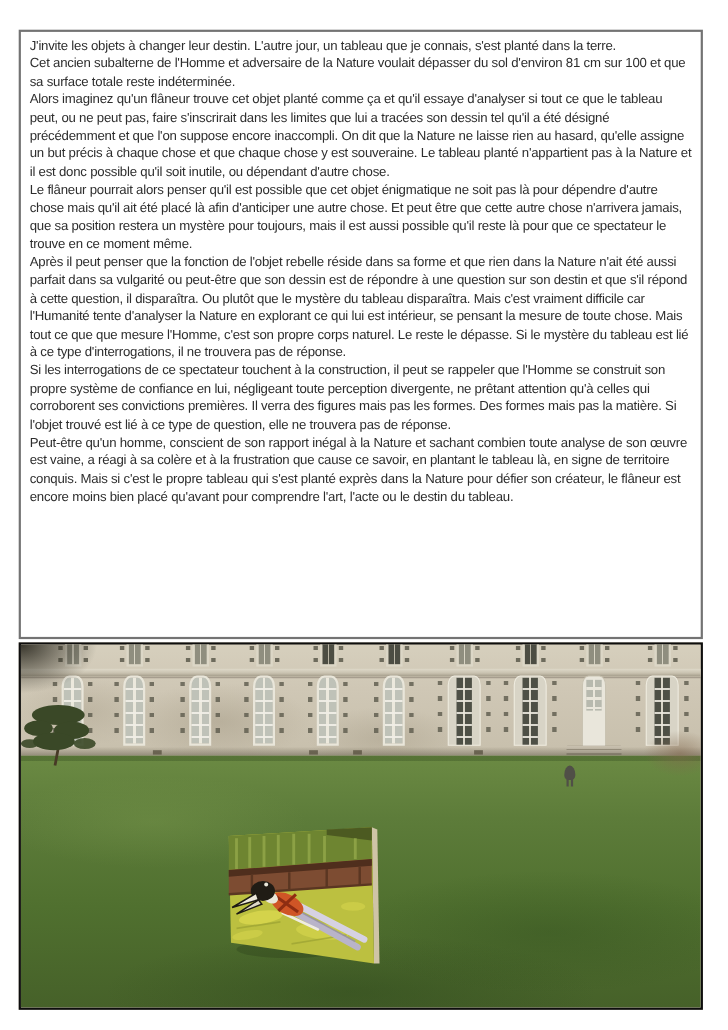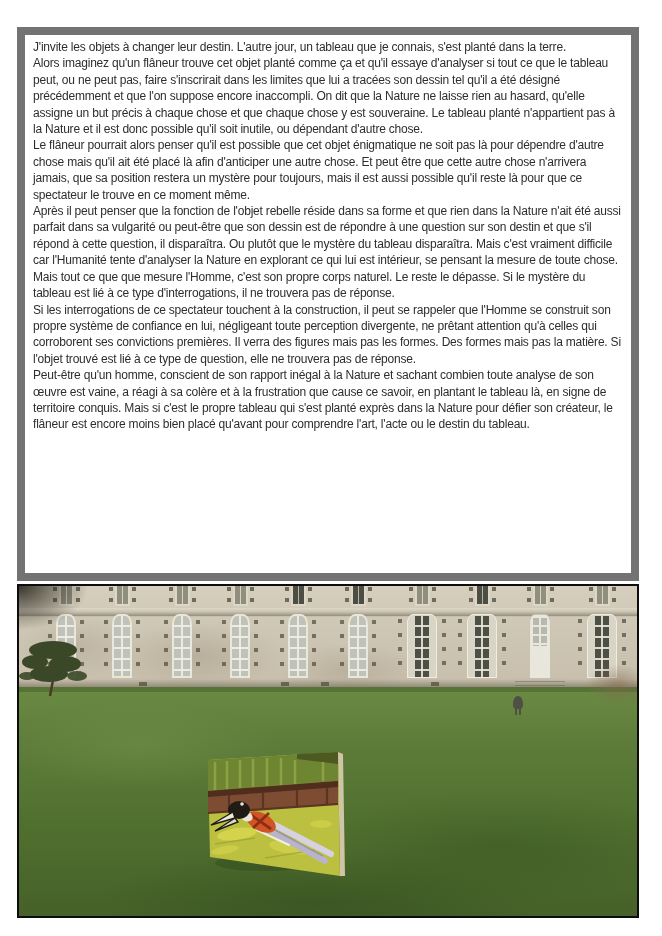--- a/index.html
+++ b/index.html
@@ -3,21 +3,21 @@
 <meta charset="utf-8">
 <style>
   * { margin:0; padding:0; box-sizing:border-box; }
   html,body { background:#ffffff; }
   body { width:662px; height:936px; font-family:"Liberation Sans", sans-serif; }
   .page { position:relative; width:662px; height:936px; background:#fff; overflow:hidden; }
 
   
   .text-block {
     position:absolute; left:17px; top:27px; width:622px; height:554px;
-    border:8px solid #737373; background:#fff;
+    border:2px solid #737373; background:#fff;
     padding:4px 8px 0 8px; overflow:hidden;
   }
   .text-block p {
     font-size:12px; line-height:16.4px; letter-spacing:-0.2px;
     color:#2d2d2d; text-align:left;
   }
 
   
   .photo {
     position:absolute; left:17px; top:584px; width:622px; height:334px;
@@ -114,20 +114,21 @@
     background:radial-gradient(ellipse at center, rgba(128,102,76,.55), rgba(128,102,76,0) 70%); }
   .painting { position:absolute; left:186px; top:164px; width:142px; height:132px; }
 </style>
 </head>
 <body>
 
 <div class="page">
 
   <div class="text-block">
     <p>J'invite les objets à changer leur destin. L'autre jour, un tableau que je connais, s'est planté dans la terre.</p>
+    <p>Cet ancien subalterne de l'Homme et adversaire de la Nature voulait dépasser du sol d'environ 81 cm sur 100 et que sa surface totale reste indéterminée.</p>
     <p>Alors imaginez qu'un flâneur trouve cet objet planté comme ça et qu'il essaye d'analyser si tout ce que le tableau peut, ou ne peut pas, faire s'inscrirait dans les limites que lui a tracées son dessin tel qu'il a été désigné précédemment et que l'on suppose encore inaccompli. On dit que la Nature ne laisse rien au hasard, qu'elle assigne un but précis à chaque chose et que chaque chose y est souveraine. Le tableau planté n'appartient pas à la Nature et il est donc possible qu'il soit inutile, ou dépendant d'autre chose.</p>
     <p>Le flâneur pourrait alors penser qu'il est possible que cet objet énigmatique ne soit pas là pour dépendre d'autre chose mais qu'il ait été placé là afin d'anticiper une autre chose. Et peut être que cette autre chose n'arrivera jamais, que sa position restera un mystère pour toujours, mais il est aussi possible qu'il reste là pour que ce spectateur le trouve en ce moment même.</p>
     <p>Après il peut penser que la fonction de l'objet rebelle réside dans sa forme et que rien dans la Nature n'ait été aussi parfait dans sa vulgarité ou peut-être que son dessin est de répondre à une question sur son destin et que s'il répond à cette question, il disparaîtra. Ou plutôt que le mystère du tableau disparaîtra. Mais c'est vraiment difficile car l'Humanité tente d'analyser la Nature en explorant ce qui lui est intérieur, se pensant la mesure de toute chose. Mais tout ce que que mesure l'Homme, c'est son propre corps naturel. Le reste le dépasse. Si le mystère du tableau est lié à ce type d'interrogations, il ne trouvera pas de réponse.</p>
     <p>Si les interrogations de ce spectateur touchent à la construction, il peut se rappeler que l'Homme se construit son propre système de confiance en lui, négligeant toute perception divergente, ne prêtant attention qu'à celles qui corroborent ses convictions premières. Il verra des figures mais pas les formes. Des formes mais pas la matière. Si l'objet trouvé est lié à ce type de question, elle ne trouvera pas de réponse.</p>
     <p>Peut-être qu'un homme, conscient de son rapport inégal à la Nature et sachant combien toute analyse de son œuvre est vaine, a réagi à sa colère et à la frustration que cause ce savoir, en plantant le tableau là, en signe de territoire conquis. Mais si c'est le propre tableau qui s'est planté exprès dans la Nature pour défier son créateur, le flâneur est encore moins bien placé qu'avant pour comprendre l'art, l'acte ou le destin du tableau.</p>
   </div>
 
   <div class="photo">
 
     <div class="facade">

